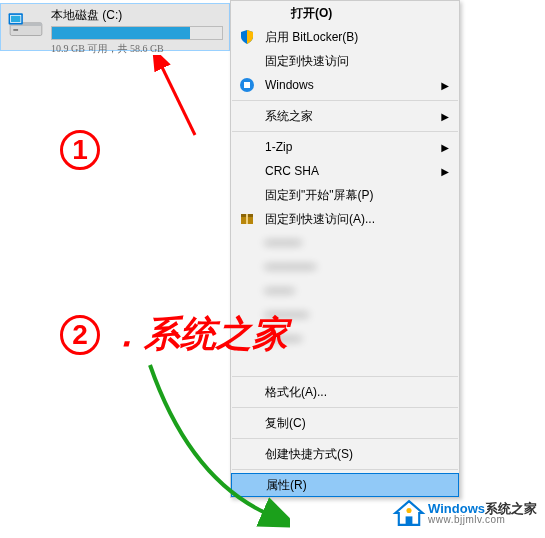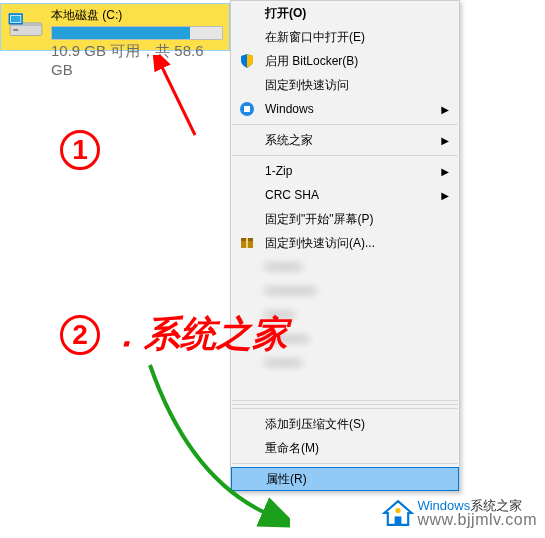--- a/index.html
+++ b/index.html
@@ -1,31 +1,31 @@
 <!DOCTYPE html>
 <html><head>
 <meta charset="utf-8">
 <style>
   * { margin: 0; padding: 0; box-sizing: border-box; font-family: "Microsoft YaHei", "Segoe UI", sans-serif; }
   body { width: 545px; height: 538px; background: #fff; position: relative; overflow: hidden; font-size: 13px; }
 
   
-  .drive-item { position: absolute; left: 0; top: 3px; width: 230px; height: 48px; background: #fde047; border: 1px solid #99d1ff; display: flex; align-items: flex-start; padding: 3px 6px; }
+  .drive-item { position: absolute; left: 0; top: 3px; width: 230px; height: 48px; background: #e5e5e5; border: 1px solid #99d1ff; display: flex; align-items: flex-start; padding: 3px 6px; }
   .drive-icon { width: 38px; height: 38px; margin-right: 6px; flex-shrink: 0; }
   .drive-icon svg { width: 38px; height: 38px; }
   .drive-info { flex: 1; display: flex; flex-direction: column; }
   .drive-label { font-size: 12px; color: #000; }
   .progress-bar { width: 100%; height: 14px; background: #e6e6e6; border: 1px solid #bcbcbc; margin-top: 2px; position: relative; }
   .progress-fill { position: absolute; left: 0; top: 0; height: 100%; background: #26a0da; }
-  .drive-status { font-size: 15px; color: #6d6d6d; margin-top: 2px; }
+  .drive-status { font-size: 10px; color: #6d6d6d; margin-top: 2px; font-family: Liberation Serif, serif; }
 
   
   .context-menu { position: absolute; left: 230px; top: 0; width: 230px; background: #f2f2f2; border: 1px solid #cccccc; box-shadow: 2px 2px 4px rgba(0,0,0,0.2); }
   .menu-item { display: flex; align-items: center; height: 24px; padding: 0 30px 0 34px; font-size: 12px; color: #000; position: relative; cursor: default; }
-  .menu-item.bold { font-weight: bold; }
+  .menu-item.bold { font-weight: bold; margin-left: 26px; }
   .menu-item.highlight { background: #91c9f7; border: 1px solid #0078d7; height: 24px; }
   .menu-sep { height: 1px; background: #d7d7d7; margin: 3px 1px; }
   .menu-icon { position: absolute; left: 8px; top: 50%; transform: translateY(-50%); width: 16px; height: 16px; }
   .submenu-arrow { position: absolute; right: 10px; top: 50%; transform: translateY(-50%); font-size: 10px; color: #000; }
   .blurred { filter: blur(4px); opacity: 0.6; }
   .blur-zone { background: #f2f2f2; }
 
   
   .annotation { position: absolute; color: #ff0000; font-weight: bold; font-style: italic; font-family: "KaiTi", "STKaiti", serif; display: flex; align-items: center; }
   .anno1 { left: 60px; top: 130px; font-size: 36px; }
@@ -35,23 +35,23 @@
   
   .arrow-red { position: absolute; left: 145px; top: 55px; }
 
   
   .arrow-green { position: absolute; left: 130px; top: 360px; }
 
   
   .watermark { position: absolute; right: 8px; bottom: 8px; display: flex; align-items: center; }
   .wm-logo { width: 34px; height: 34px; margin-right: 2px; }
   .wm-text { display: flex; flex-direction: column; line-height: 1; }
-  .wm-line1 { font-size: 13px; color: #0078d7; font-weight: 400; }
+  .wm-line1 { font-size: 13px; color: #0078d7; font-weight: 700; }
   .wm-line1 .cn { color: #333; }
-  .wm-line2 { font-size: 16px; color: #777; letter-spacing: 0.5px; }
+  .wm-line2 { font-size: 10px; color: #777; letter-spacing: 0.5px; }
 </style>
 </head>
 <body>
 
 <div class="drive-item">
   <div class="drive-icon">
     <svg viewBox="0 0 48 48">
       <rect x="4" y="20" width="40" height="16" rx="2" fill="#d9d9d9" stroke="#9e9e9e"></rect>
       <rect x="4" y="20" width="40" height="4" fill="#babdc0"></rect>
       <rect x="8" y="28" width="6" height="2" fill="#6e6e6e"></rect>
@@ -76,23 +76,20 @@
       </marker>
     </defs>
   <line x1="50" y1="80" x2="15" y2="8" stroke="#ff0000" stroke-width="3" marker-end="url(#ah-red)"></line>
 </svg>
 
 <div class="context-menu">
   <div class="menu-item bold">
       <span>打开(O)</span>
     </div>
   <div class="menu-item">
-      <span>在新窗口中打开(E)</span>
-    </div>
-  <div class="menu-item">
     <span class="menu-icon">
       <svg viewBox="0 0 16 16">
           <path d="M8 1 L14 3 V8 C14 12 8 15 8 15 C8 15 2 12 2 8 V3 Z" fill="#0078d7"></path>
           <path d="M8 1 L14 3 V8 C14 12 8 15 8 15 V1 Z" fill="#ffb900"></path>
         </svg>
     </span>
     <span>启用 BitLocker(B)</span>
   </div>
   <div class="menu-item">
       <span>固定到快速访问</span>
@@ -146,27 +143,30 @@
         <span>━━━━</span>
       </div>
     <div class="menu-item blurred">
         <span>━━━━━━</span>
       </div>
     <div class="menu-item blurred">
         <span>━━━━━</span>
       </div>
   </div>
   <div class="menu-sep"></div>
-  <div class="menu-sep"></div>
-  <div class="menu-sep"></div>
-  <div class="menu-item">
-      <span>添加到压缩文件(S)</span>
-    </div>
-  <div class="menu-item">
-      <span>重命名(M)</span>
+  <div class="menu-item">
+      <span>格式化(A)...</span>
+    </div>
+  <div class="menu-sep"></div>
+  <div class="menu-item">
+      <span>复制(C)</span>
+    </div>
+  <div class="menu-sep"></div>
+  <div class="menu-item">
+      <span>创建快捷方式(S)</span>
     </div>
   <div class="menu-sep"></div>
   <div class="menu-item highlight">
       <span>属性(R)</span>
     </div>
 </div>
 
 <div class="annotation anno1">
   <span class="circle-num">1</span>
 </div>

